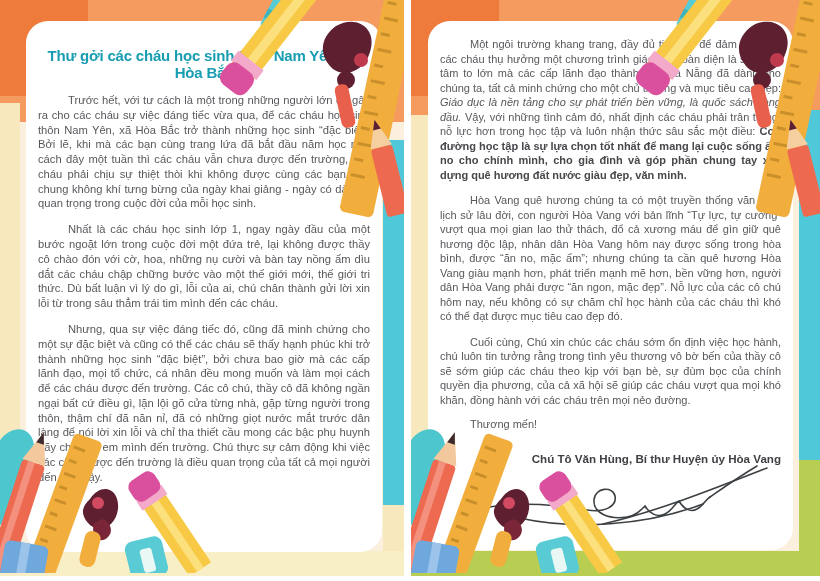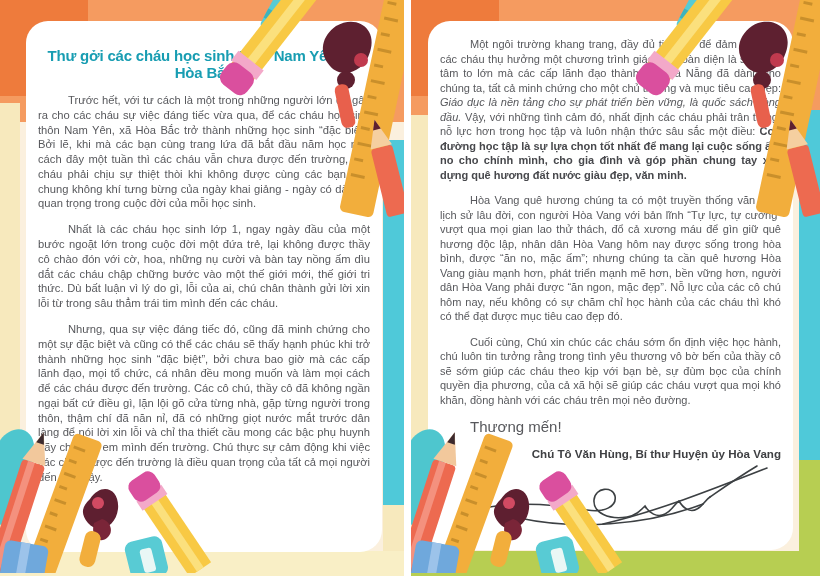--- a/index.html
+++ b/index.html
@@ -29,21 +29,21 @@
   .page-left .card{left:26px;top:21px;width:356px;height:531px;padding:12px 12px 0 12px;}
   .page-right .card{left:17px;top:21px;width:365px;height:529px;padding:16px 12px 0 12px;}
 
   .letter-title{margin:14px 0 12px 0;text-align:center;font-size:15px;font-weight:bold;
                 color:#189db2;letter-spacing:-0.2px;}
   .para{margin:0 0 11px 0;font-size:11.2px;line-height:1.32;color:#57585c;
         text-align:justify;text-indent:30px;}
   .page-right .para{font-size:11px;}
   .para em{font-style:italic;}
   .para strong{font-weight:bold;color:#47484c;}
-  .closing{margin:4px 0 12px 0;font-size:15px;color:#57585c;text-indent:30px;}
+  .closing{margin:4px 0 22px 0;font-size:11px;color:#57585c;text-indent:30px;}
   .signer{margin:0;font-size:11.6px;font-weight:bold;color:#3f4043;text-align:right;}
   .signature{position:absolute;right:18px;bottom:2px;z-index:2;}
 
   .deco{position:absolute;z-index:2;pointer-events:none;}
   .deco-top{top:-4px;right:-4px;}
   .deco-bottom{bottom:3px;left:-6px;}
 </style>
 </head>
 <body>
 

